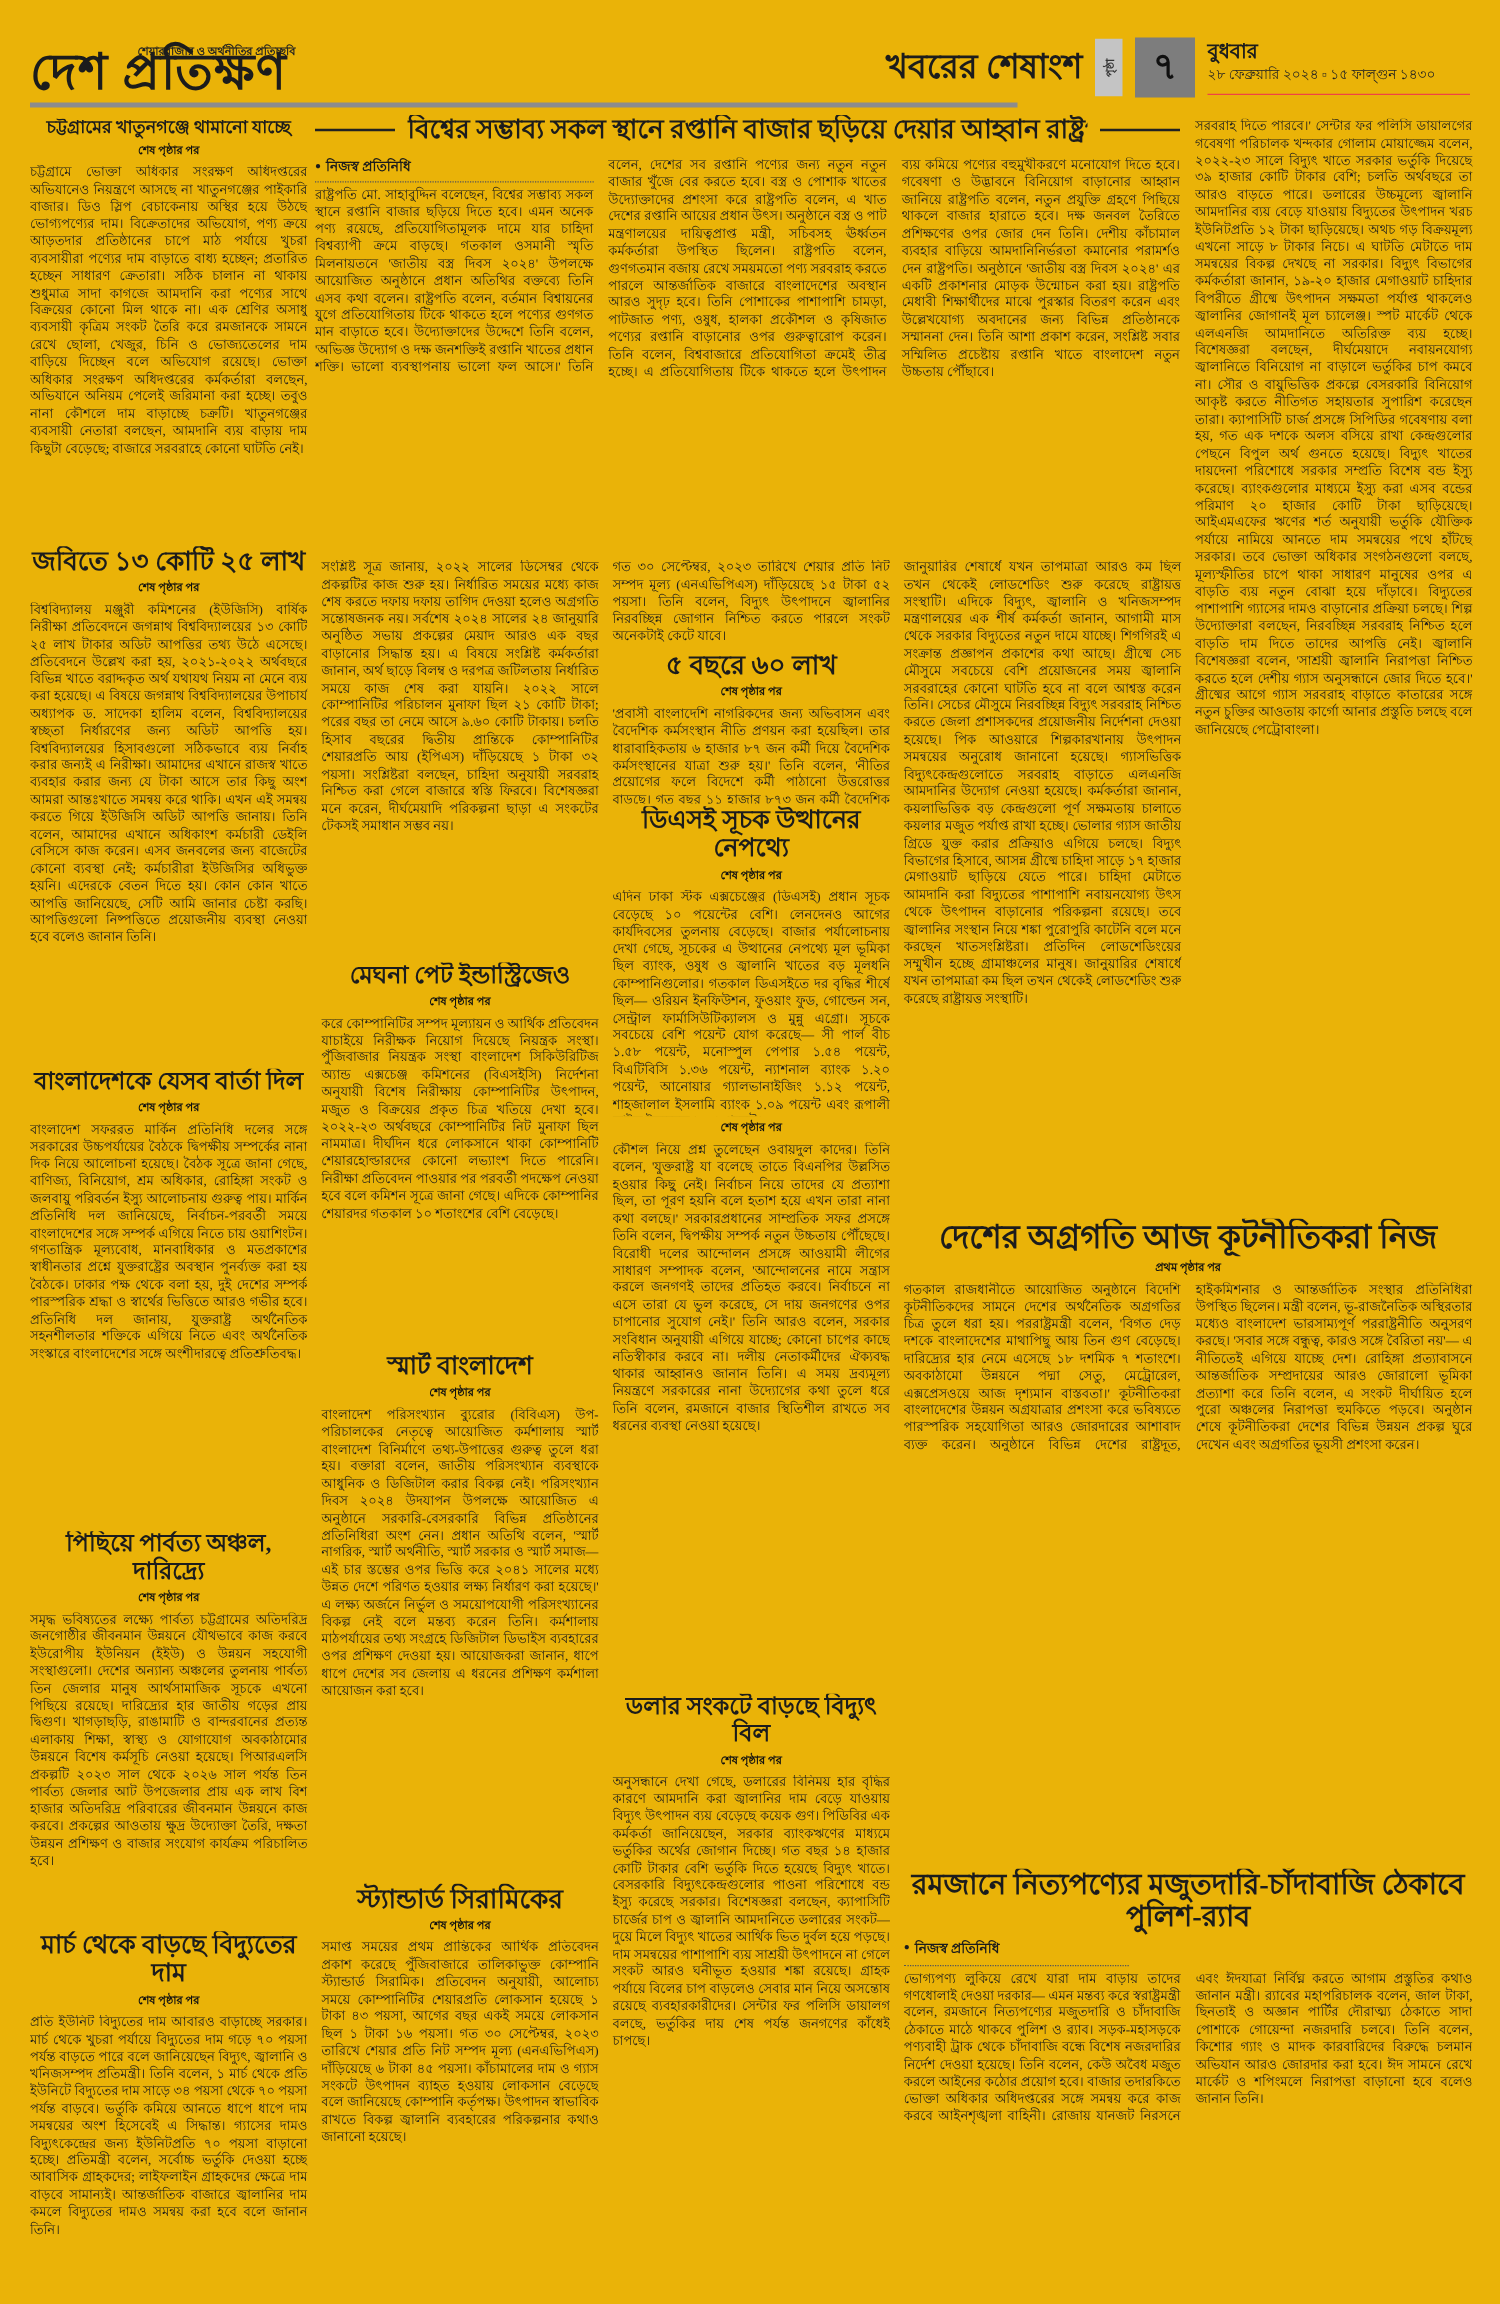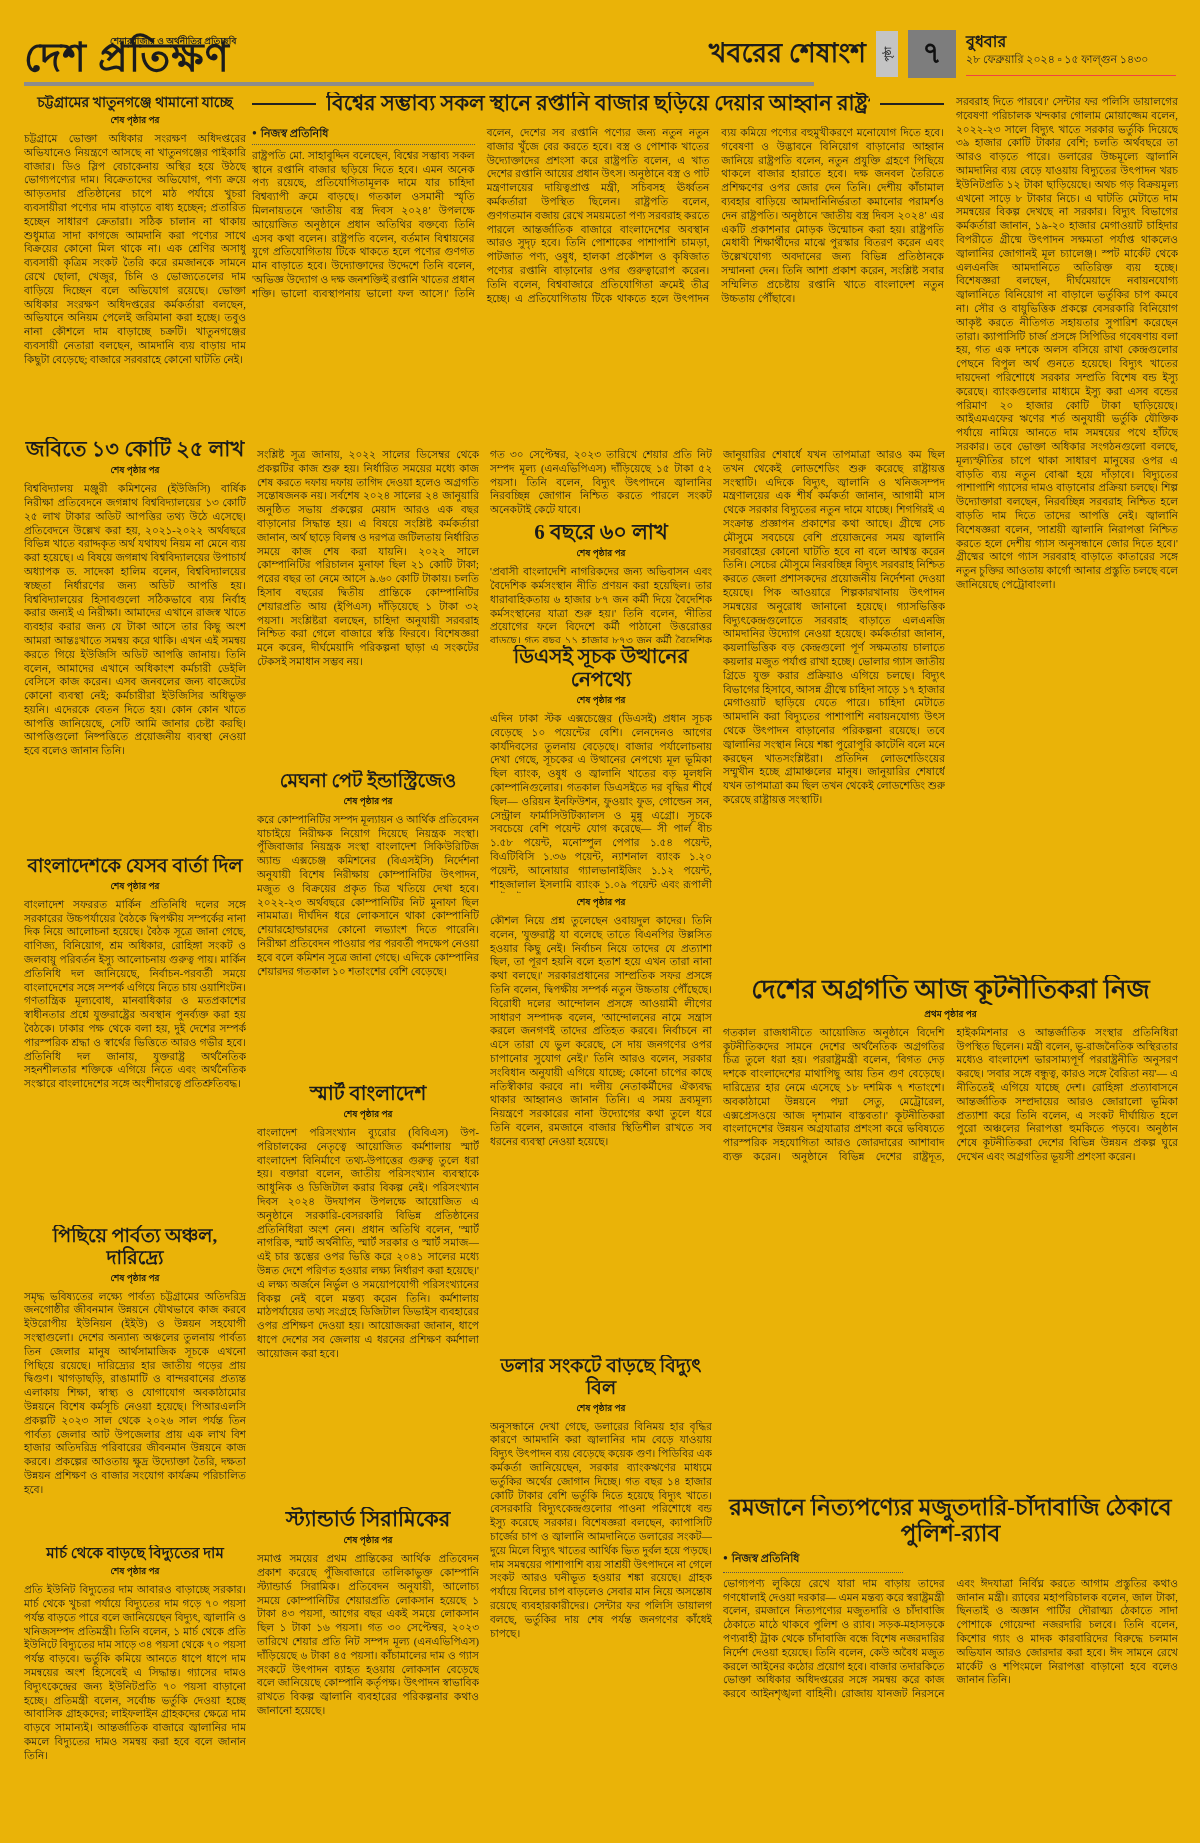--- a/index.html
+++ b/index.html
@@ -27,21 +27,21 @@
   .body{flex:1;text-align:justify;font-size:10.5px;line-height:13.8px;overflow:hidden;word-break:break-word;}
   .cols2{column-count:2;column-gap:12px;}
   .cols3{column-count:3;column-gap:12px;}
 
   .lead-headline-row{position:absolute;left:252px;top:92px;width:692px;display:flex;align-items:center;}
   .lead-headline-row .rule{flex:0 0 64px;height:2px;background:#222;}
   .lead-headline-row h1{flex:1;margin:0 10px;font-size:21px;font-weight:bold;text-align:center;line-height:1.1;white-space:nowrap;overflow:hidden;}
   .byline{font-size:11px;font-weight:bold;border-bottom:1px dotted #555;padding-bottom:3px;margin-bottom:4px;}
   .byline .dot{font-size:8px;vertical-align:2px;margin-right:4px;}
 
-  .h16{font-size:14px;} .h17{font-size:15px;} .h18{font-size:18px;}
+  .h16{font-size:14px;} .h17{font-size:20px;} .h18{font-size:18px;}
   .h19{font-size:19px;}  .h20{font-size:20px;} .h21{font-size:21px;}
   .h23{font-size:23px;}  .h26{font-size:26px;white-space:nowrap;overflow:hidden;}
 </style>
 </head>
 <body>
 
 <div id="page">
 
   <div class="tagline">শেয়ারবাজার ও অর্থনীতির প্রতিচ্ছবি</div>
   <div class="masthead">দেশ প্রতিক্ষণ</div>
@@ -115,21 +115,21 @@
   <div class="story" style="left:257px;top:1507px;width:222px;height:326px">
     <h2 class="h21">স্ট্যান্ডার্ড সিরামিকের</h2>
     <div class="note">শেষ পৃষ্ঠার পর</div>
     <div class="body">সমাপ্ত সময়ের প্রথম প্রান্তিকের আর্থিক প্রতিবেদন প্রকাশ করেছে পুঁজিবাজারে তালিকাভুক্ত কোম্পানি স্ট্যান্ডার্ড সিরামিক। প্রতিবেদন অনুযায়ী, আলোচ্য সময়ে কোম্পানিটির শেয়ারপ্রতি লোকসান হয়েছে ১ টাকা ৪৩ পয়সা, আগের বছর একই সময়ে লোকসান ছিল ১ টাকা ১৬ পয়সা। গত ৩০ সেপ্টেম্বর, ২০২৩ তারিখে শেয়ার প্রতি নিট সম্পদ মূল্য (এনএভিপিএস) দাঁড়িয়েছে ৬ টাকা ৪৫ পয়সা। কাঁচামালের দাম ও গ্যাস সংকটে উৎপাদন ব্যাহত হওয়ায় লোকসান বেড়েছে বলে জানিয়েছে কোম্পানি কর্তৃপক্ষ। উৎপাদন স্বাভাবিক রাখতে বিকল্প জ্বালানি ব্যবহারের পরিকল্পনার কথাও জানানো হয়েছে।</div>
   </div>
 
   <div class="story" style="left:490px;top:448px;width:222px;height:70px">
     <div class="body">গত ৩০ সেপ্টেম্বর, ২০২৩ তারিখে শেয়ার প্রতি নিট সম্পদ মূল্য (এনএভিপিএস) দাঁড়িয়েছে ১৫ টাকা ৫২ পয়সা। তিনি বলেন, বিদ্যুৎ উৎপাদনে জ্বালানির নিরবচ্ছিন্ন জোগান নিশ্চিত করতে পারলে সংকট অনেকটাই কেটে যাবে।</div>
   </div>
   <div class="story" style="left:490px;top:520px;width:222px;height:123px">
-    <h2 class="h21">6 বছরে ৬০ লাখ</h2>
+    <h2 class="h21">৫ বছরে ৬০ লাখ</h2>
     <div class="note">শেষ পৃষ্ঠার পর</div>
     <div class="body">'প্রবাসী বাংলাদেশি নাগরিকদের জন্য অভিবাসন এবং বৈদেশিক কর্মসংস্থান নীতি প্রণয়ন করা হয়েছিল। তার ধারাবাহিকতায় ৬ হাজার ৮৭ জন কর্মী দিয়ে বৈদেশিক কর্মসংস্থানের যাত্রা শুরু হয়।' তিনি বলেন, 'নীতির প্রয়োগের ফলে বিদেশে কর্মী পাঠানো উত্তরোত্তর বাড়ছে। গত বছর ১১ হাজার ৮৭৩ জন কর্মী বৈদেশিক কর্মসংস্থানের জন্য গমন করেছে; মোট সংখ্যা ১৩ লাখ ৫ হাজার ৪৫৩ জনে উন্নীত হয়েছে। আগামী ৫ বছরে ৬০ লাখ কর্মী বিদেশে পাঠানোর কর্মপরিকল্পনা রয়েছে।'</div>
   </div>
   <div class="story" style="left:490px;top:645px;width:222px;height:248px">
     <h2 class="h20">ডিএসই সূচক উত্থানের নেপথ্যে</h2>
     <div class="note">শেষ পৃষ্ঠার পর</div>
     <div class="body">এদিন ঢাকা স্টক এক্সচেঞ্জের (ডিএসই) প্রধান সূচক বেড়েছে ১০ পয়েন্টের বেশি। লেনদেনও আগের কার্যদিবসের তুলনায় বেড়েছে। বাজার পর্যালোচনায় দেখা গেছে, সূচকের এ উত্থানের নেপথ্যে মূল ভূমিকা ছিল ব্যাংক, ওষুধ ও জ্বালানি খাতের বড় মূলধনি কোম্পানিগুলোর। গতকাল ডিএসইতে দর বৃদ্ধির শীর্ষে ছিল— ওরিয়ন ইনফিউশন, ফুওয়াং ফুড, গোল্ডেন সন, সেন্ট্রাল ফার্মাসিউটিক্যালস ও মুন্নু এগ্রো। সূচকে সবচেয়ে বেশি পয়েন্ট যোগ করেছে— সী পার্ল বীচ ১.৫৮ পয়েন্ট, মনোস্পুল পেপার ১.৫৪ পয়েন্ট, বিএটিবিসি ১.৩৬ পয়েন্ট, ন্যাশনাল ব্যাংক ১.২০ পয়েন্ট, আনোয়ার গ্যালভানাইজিং ১.১২ পয়েন্ট, শাহজালাল ইসলামি ব্যাংক ১.০৯ পয়েন্ট এবং রূপালী লাইফ ইন্স্যুরেন্স ১.০৭ পয়েন্ট।</div>
   </div>
   <div class="story" style="left:490px;top:895px;width:222px;height:458px">
     <div class="note">শেষ পৃষ্ঠার পর</div>

